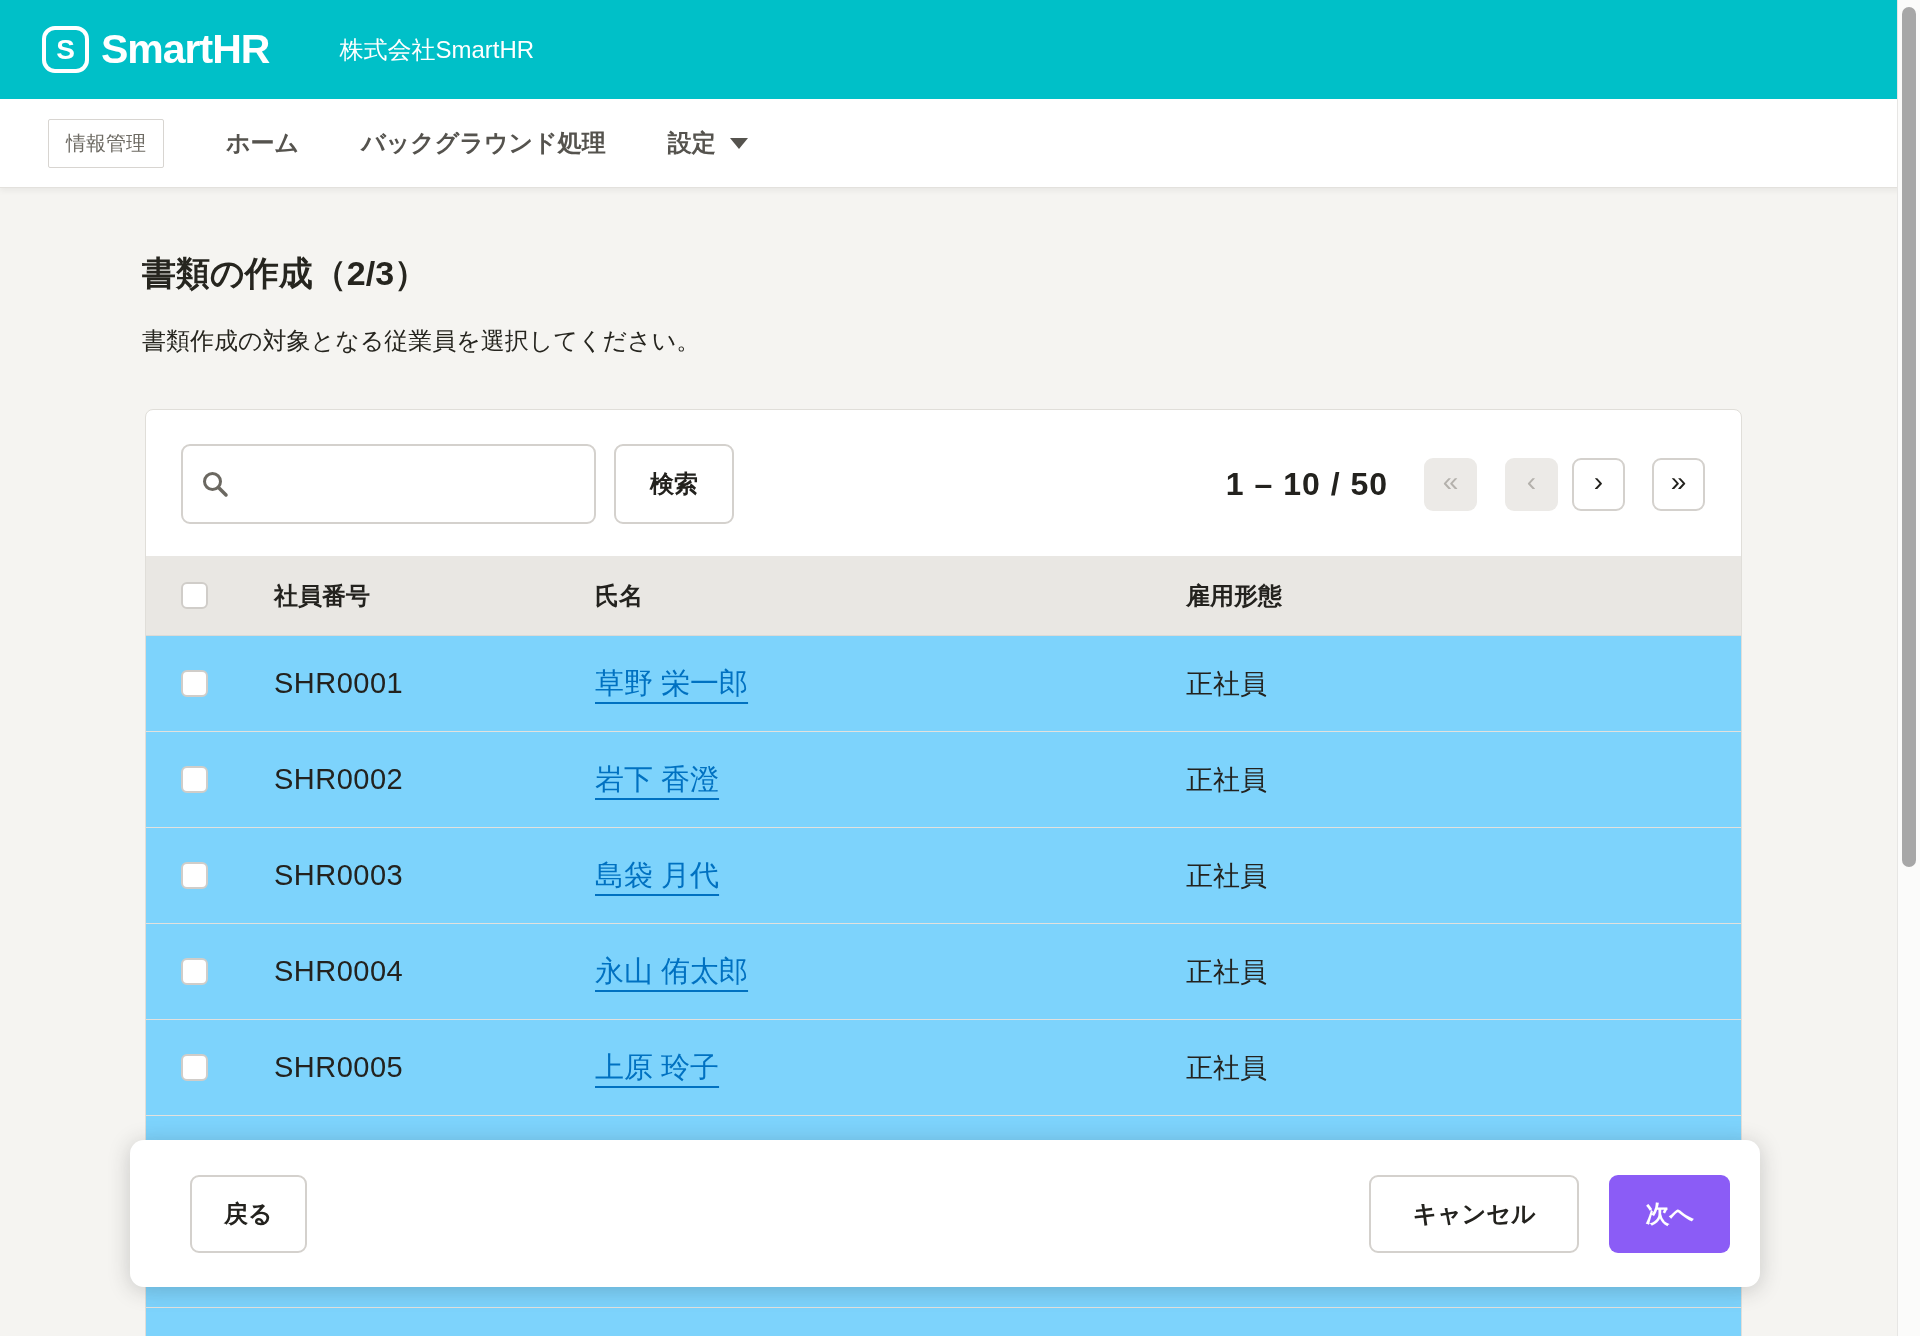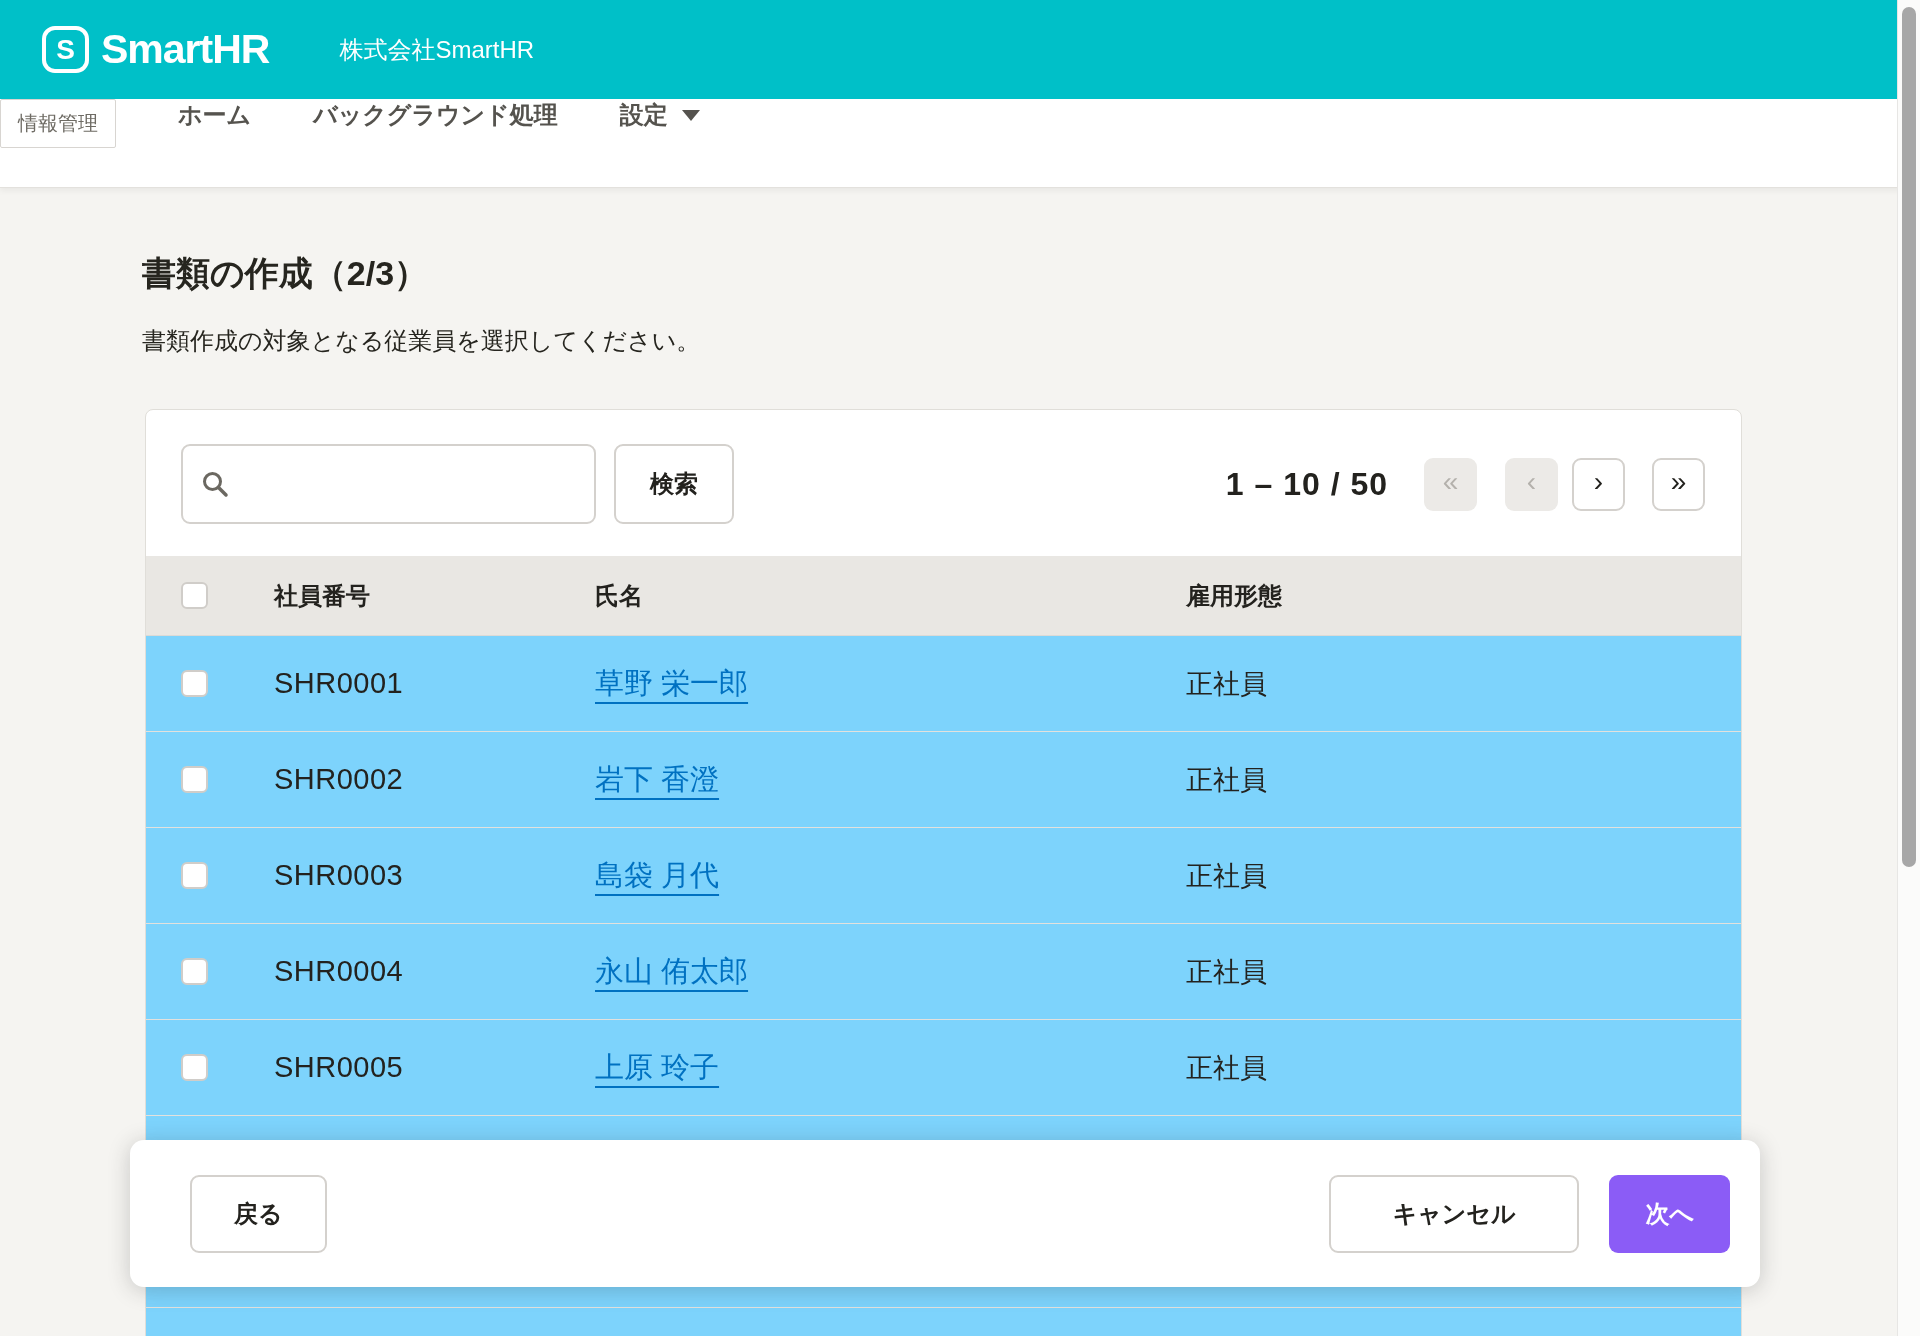--- a/index.html
+++ b/index.html
@@ -39,21 +39,22 @@
     margin-left: 70px;
     color: #ffffff;
     font-size: 24px;
   }
 
   
   .nav {
     height: 88px;
     background: #ffffff;
     display: flex;
-    align-items: flex-start;
+    align-items: center;
+    padding-left: 48px;
     box-shadow: 0 1px 0 #e3e1dd, 0 4px 6px rgba(0,0,0,0.05);
     position: relative;
     z-index: 2;
   }
   .nav-chip {
     border: 1px solid #d8d5d1;
     background: #ffffff;
     color: #6e6b64;
     font-size: 20px;
     padding: 10px 17px;
@@ -222,22 +223,22 @@
     font-weight: bold;
     font-family: inherit;
     border-radius: 9px;
     cursor: pointer;
   }
   .btn-secondary {
     background: #ffffff;
     border: 2px solid #d4d1cd;
     color: #23221e;
   }
-  .btn-back { padding: 0 42px; }
-  .btn-cancel { padding: 0 62px; }
+  .btn-back { padding: 0 32px; }
+  .btn-cancel { padding: 0 42px; }
   .btn-primary {
     margin-left: 30px;
     padding: 0 36px;
     background: #8b5cf6;
     border: none;
     color: #ffffff;
   }
   .ab-spacer { flex: 1; }
 
   

